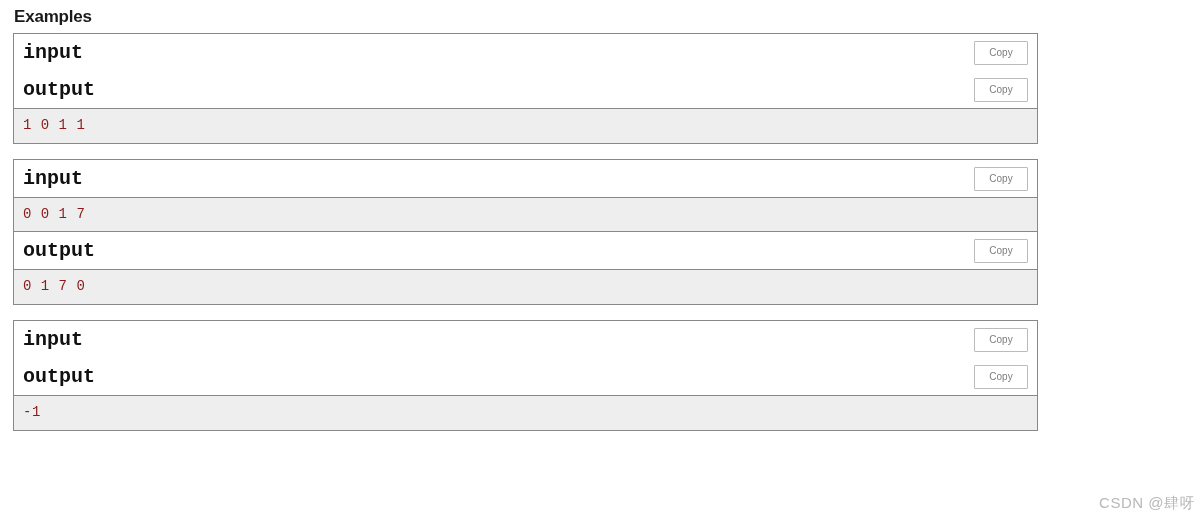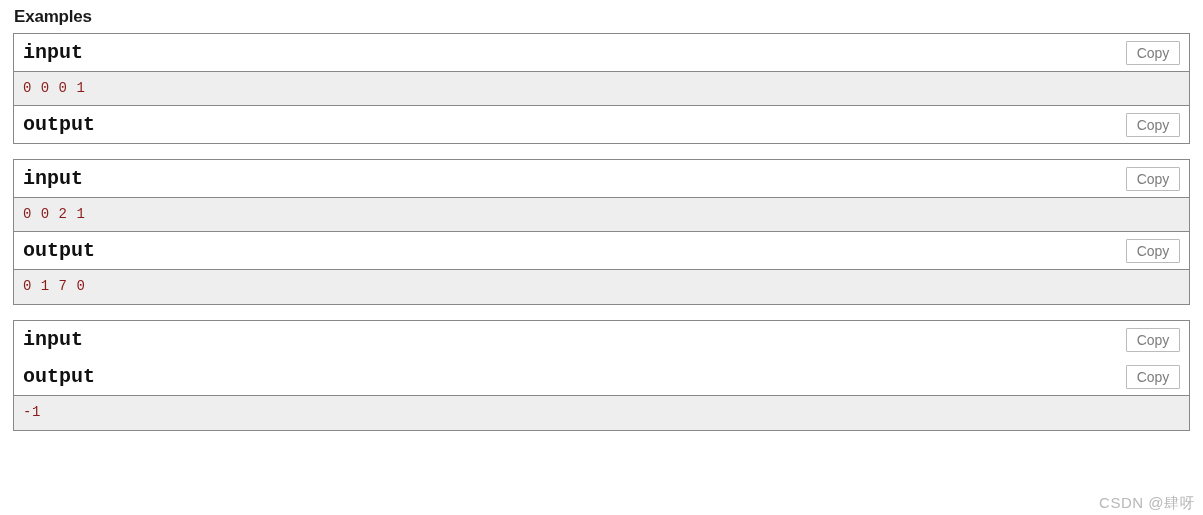--- a/index.html
+++ b/index.html
@@ -30,21 +30,21 @@
     font-weight: bold;
     color: #1a1a1a;
     letter-spacing: -0.2px;
     line-height: 20px;
   }
 
   .examples {
     position: absolute;
     left: 13px;
     top: 33px;
-    width: 1177px;
+    width: 1025px;
   }
 
   .sample-test {
     border: 1px solid #888888;
     background: #ffffff;
     box-sizing: border-box;
     margin-bottom: 15px;
   }
   .sample-test:last-child {
     margin-bottom: 0;
@@ -78,21 +78,21 @@
     right: 9px;
     top: 7px;
     width: 54px;
     height: 24px;
     line-height: 22px;
     text-align: center;
     border: 1px solid #bbbbbb;
     background: #ffffff;
     color: #7d7d7d;
     font-family: "Liberation Sans", sans-serif;
-    font-size: 14px;
+    font-size: 10px;
     box-sizing: border-box;
     cursor: pointer;
     border-radius: 1px;
   }
 
   .io-data {
     background: #eeeeee;
     min-height: 35px;
     box-sizing: border-box;
     padding: 7px 9px 8px 9px;
@@ -132,36 +132,36 @@
 
   <div class="section-title">Examples</div>
 
   <div class="examples">
 
     <div class="sample-test">
       <div class="io-header">
         <span class="io-label">input</span>
         <div class="copy-btn">Copy</div>
       </div>
-      <div class="io-data">
-        <pre>0 0 0 1</pre>
-      </div>
       <div class="io-header">
         <span class="io-label">output</span>
         <div class="copy-btn">Copy</div>
+      </div>
+      <div class="io-data">
+        <pre>1 0 1 1</pre>
       </div>
     </div>
 
     <div class="sample-test">
       <div class="io-header">
         <span class="io-label">input</span>
         <div class="copy-btn">Copy</div>
       </div>
       <div class="io-data">
-        <pre>0 0 2 1</pre>
+        <pre>0 0 1 7</pre>
       </div>
       <div class="io-header">
         <span class="io-label">output</span>
         <div class="copy-btn">Copy</div>
       </div>
       <div class="io-data">
         <pre>0 1 7 0</pre>
       </div>
     </div>
 

